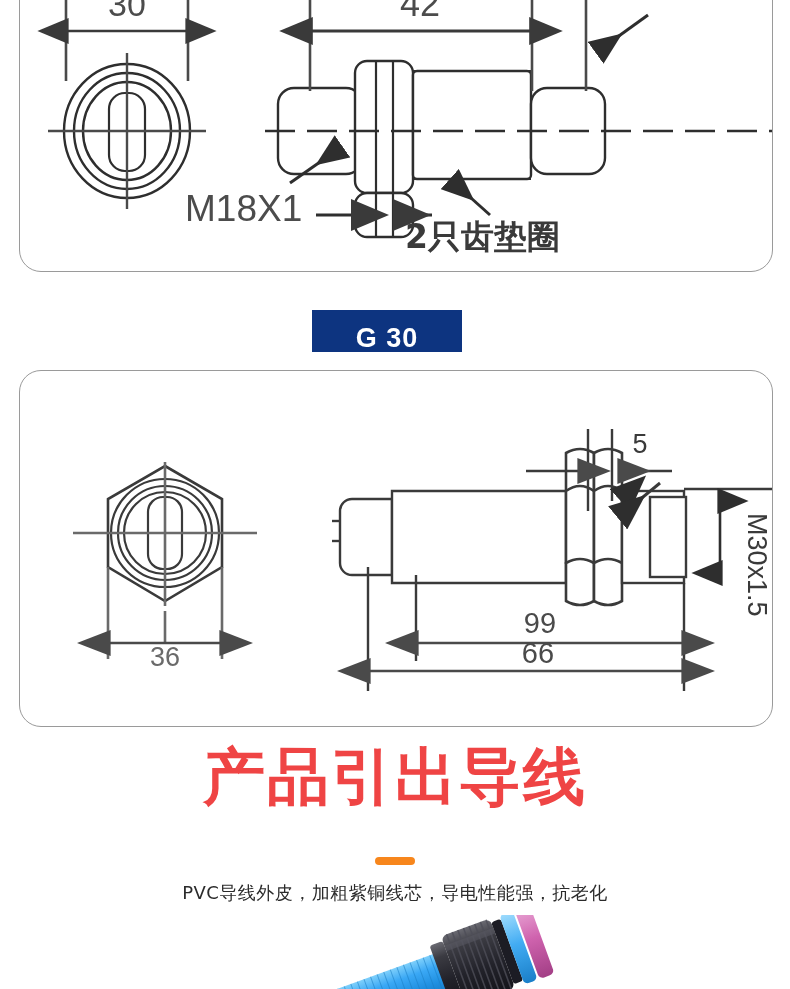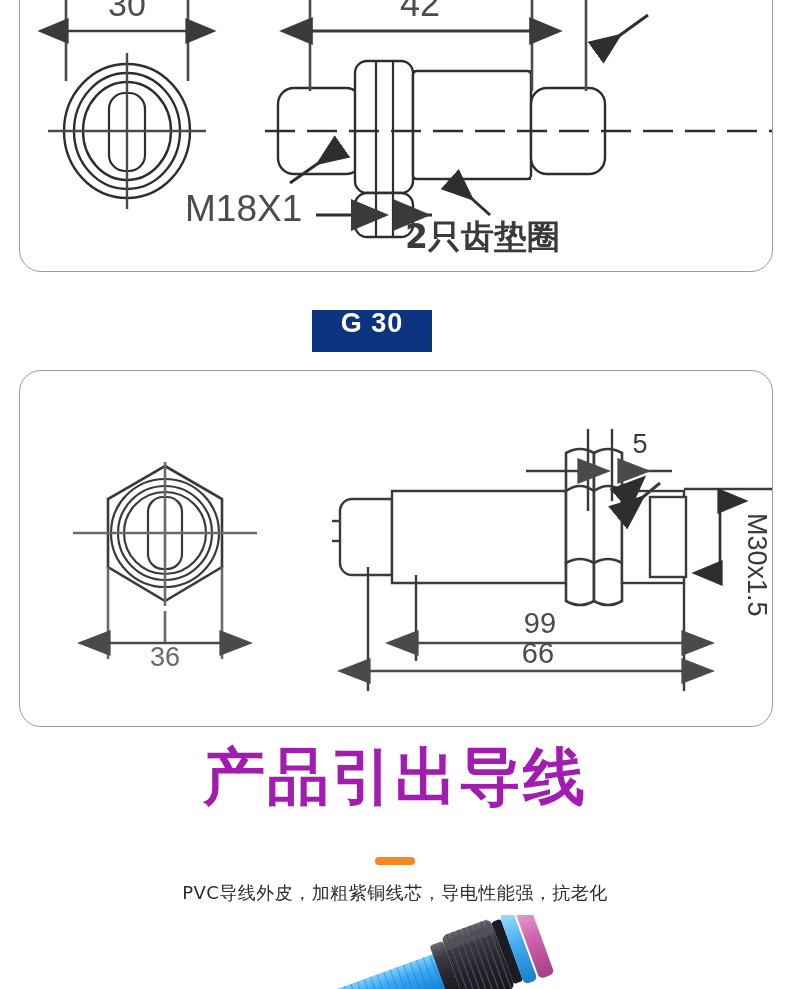--- a/index.html
+++ b/index.html
@@ -22,40 +22,40 @@
   }
   #panel-top{left:19px;top:-58px;width:754px;height:330px;}
   #panel-bottom{left:19px;top:370px;width:754px;height:357px;}
 
   .svgwrap{position:absolute;left:0;top:0;width:100%;height:100%;overflow:hidden;border-radius:22px;}
   .svgwrap svg{display:block;}
 
   
   #g30-badge{
     position:absolute;
-    left:312px;top:310px;width:120px;height:42px;
+    left:312px;top:310px;width:150px;height:42px;
     background:#0d3480;
-    display:flex;align-items:flex-start;justify-content:center;
+    display:flex;align-items:flex-end;justify-content:center;
   }
   #g30-badge .lbl{
     color:#ffffff;
     font-size:27px;
     font-weight:bold;
     letter-spacing:1px;
     line-height:1;
     font-family:"Liberation Sans","DejaVu Sans",sans-serif;
   }
 
   
   #section-heading{
     position:absolute;left:0;top:744px;width:790px;
     text-align:center;
     font-size:62px;
     font-weight:bold;
-    color:#a21caf;
+    color:#ef4444;
     letter-spacing:2px;
     line-height:1.05;
     font-family:"DejaVu Sans","Liberation Sans",sans-serif;
   }
 
   
   #orange-divider{
     position:absolute;left:375px;top:857px;
     width:40px;height:8px;border-radius:4px;
     background:#f7861c;

